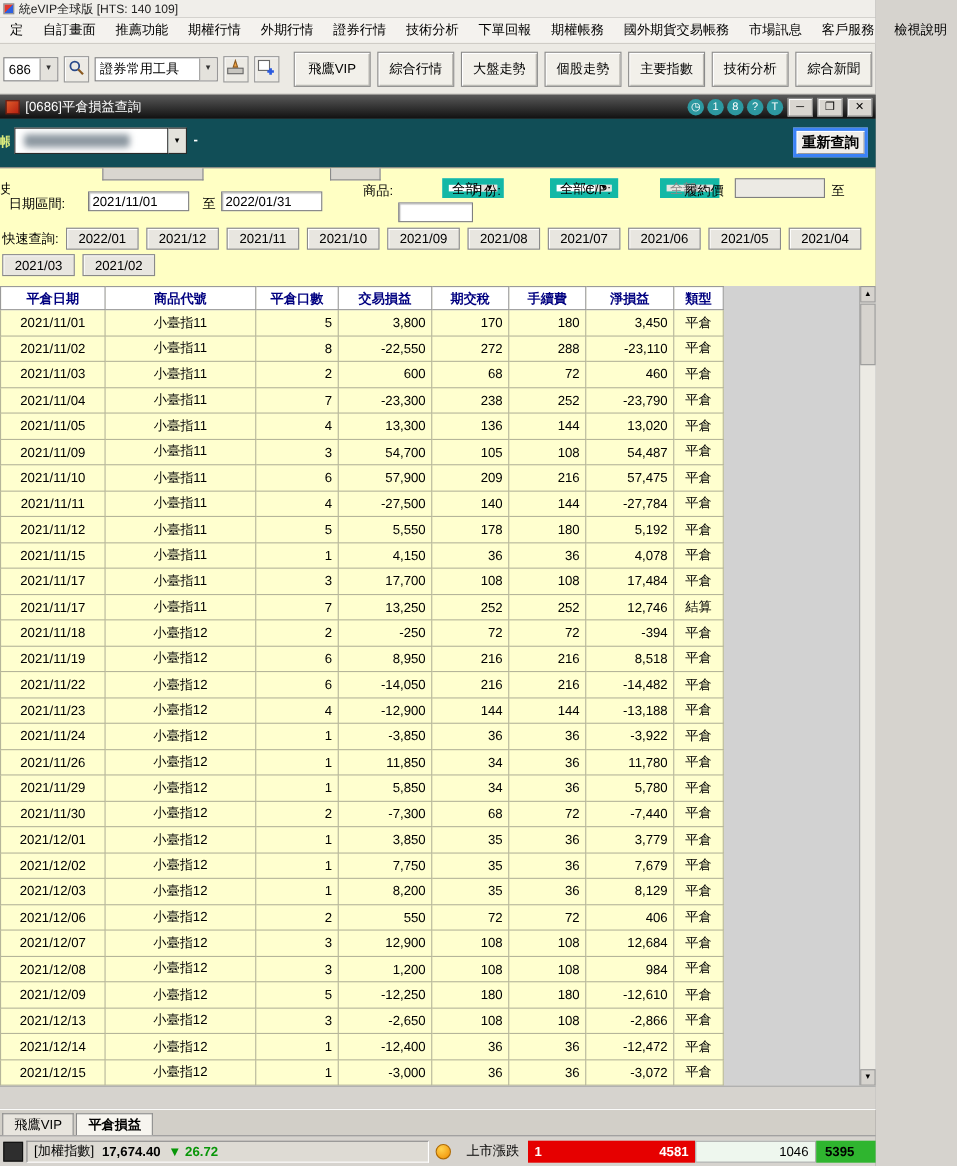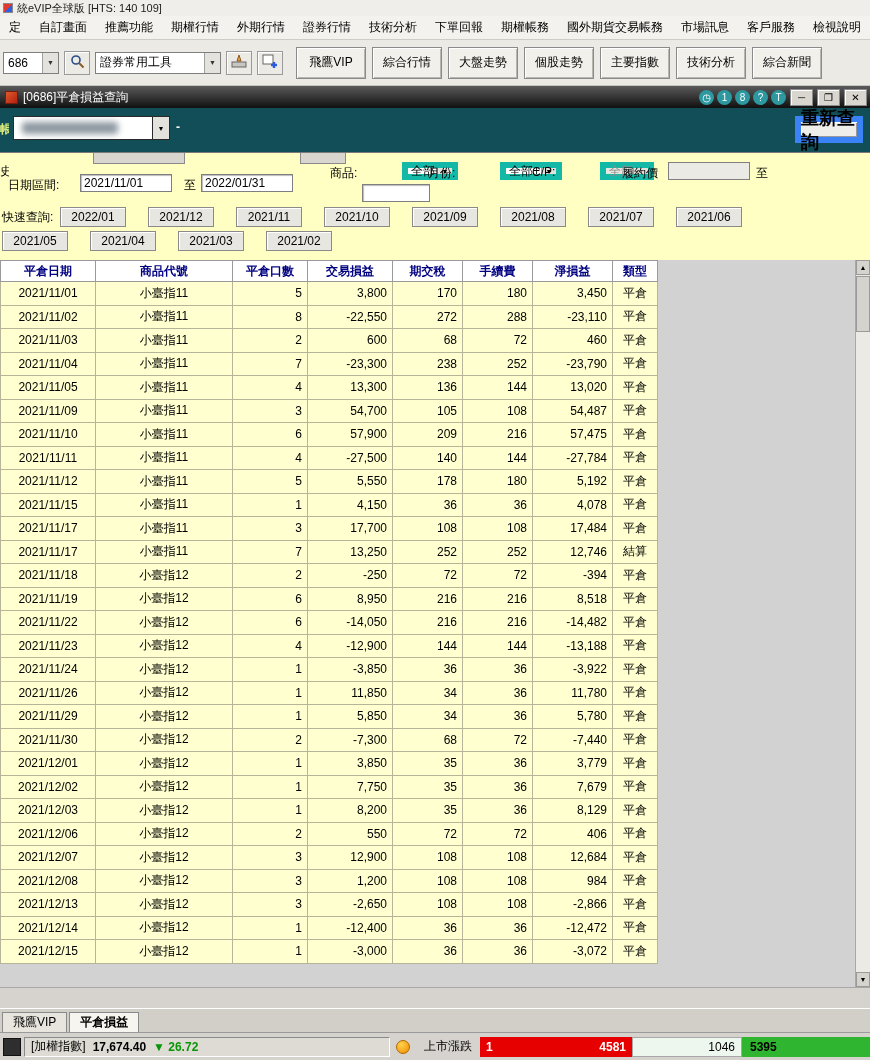--- a/index.html
+++ b/index.html
@@ -1,18 +1,18 @@
 <!DOCTYPE html>
 <html><head>
 <meta charset="utf-8">
 <style>
   * { box-sizing: border-box; margin: 0; padding: 0; }
   html,body { width:870px; height:1060px; overflow:hidden; }
   body { font-family:"Liberation Sans", sans-serif; font-size:12px; color:#000; background:#d6d3ce; }
-  .screen { position:relative; width:870px; height:1060px; background:#737373; }
+  .screen { position:relative; width:796px; height:1060px; background:#737373; }
 
   
   .titlebar { height:16px; background:#f0eeea; display:flex; align-items:center; gap:4px; padding-left:3px; font-size:11px; color:#222; }
   .app-icon { width:10px; height:10px; background:linear-gradient(135deg,#e03a2f 50%,#2f5fe0 50%); border:1px solid #888; }
 
   
   .menubar { height:24px; background:#f4f2ee; border-bottom:1px solid #cfccc6; display:flex; align-items:center; font-size:12px; }
   .menu-item { padding:0 9px; white-space:nowrap; cursor:default; }
 
   
@@ -34,35 +34,35 @@
   .badge { width:15px; height:15px; border-radius:50%; background:#2d98a0; color:#fff; font-size:10px; line-height:15px; text-align:center; }
   .win-btn { width:23px; height:17px; background:#d9d6d0; border:1px solid #8a8a8a; box-shadow:inset 1px 1px 0 #fff; font-size:10px; display:flex; align-items:center; justify-content:center; color:#000; margin-left:1px; }
 
   
   .accountbar { height:44px; background:#114e57; position:relative; }
   .acct-label { position:absolute; left:0; top:13px; width:9px; overflow:hidden; color:#d9e97c; font-weight:bold; }
   .acct-field { position:absolute; left:13px; top:8px; width:140px; height:24px; background:#fff; border:1px solid #2a2a2a; display:flex; align-items:center; overflow:hidden; }
   .blur-blob { width:96px; height:12px; margin-left:8px; background:#8d98a1; border-radius:3px; filter:blur(3px); }
   .acct-arrow { position:absolute; left:153px; top:8px; width:17px; height:24px; background:#e4e2dc; border:1px solid #2a2a2a; border-left:none; display:flex; align-items:center; justify-content:center; font-size:7px; }
   .acct-dash { position:absolute; left:176px; top:12px; color:#fff; font-weight:bold; }
-  .requery-btn { position:absolute; right:7px; top:8px; width:68px; height:27px; background:#f0eeea; border:6px solid #3b82f6; box-shadow:inset 1px 1px 0 #fff, inset -1px -1px 0 #9a9a9a; font-weight:bold; font-size:18px; display:flex; align-items:center; justify-content:center; }
+  .requery-btn { position:absolute; right:7px; top:8px; width:68px; height:27px; background:#f0eeea; border:3px solid #3b82f6; box-shadow:inset 1px 1px 0 #fff, inset -1px -1px 0 #9a9a9a; font-weight:bold; font-size:13px; display:flex; align-items:center; justify-content:center; }
 
   
   .filterarea { height:108px; background:#ffffc4; position:relative; border-top:1px solid #7a7a7a; }
   .sunken { background:#fff; border:1px solid #7f7f7f; box-shadow:inset 1px 1px 1px #bbb; }
   .remnant { position:absolute; top:0; height:11px; background:#d9d6d0; border:1px solid #8a8a8a; border-top:none; }
   .flabel { position:absolute; white-space:nowrap; }
   .finput { position:absolute; height:18px; border:1px solid #7f7f7f; background:#fff; font-family:inherit; font-size:12px; padding:0 3px; }
   .fcombo { position:absolute; height:18px; background:#fff; border:6px solid #14b8a6; display:flex; align-items:center; font-size:12px;margin-left:40px; }
   .fcombo .val { flex:1; padding-left:3px; white-space:nowrap; overflow:hidden; }
   .fcombo .arrow { width:15px; align-self:stretch; background:#e4e2dc; border-left:1px solid #a0a0a0; display:flex; align-items:center; justify-content:center; font-size:7px; }
   .fcombo.disabled { background:#e8e6e0; color:#8a8a8a; }
   .quickwrap { position:absolute; left:2px; top:54px; width:800px; display:flex; flex-wrap:wrap; align-items:center; row-gap:4px; }
   .quick-label { width:56px; margin-right:2px; white-space:nowrap; }
-  .quick-btn { width:66px; height:20px; margin-right:22px; background:#e8e6e0; border:1px solid #8a8a8a; box-shadow:inset 1px 1px 0 #fff; display:flex; align-items:center; justify-content:center; font-size:12px; cursor:default; }
+  .quick-btn { width:66px; height:20px; margin-right:7px; background:#e8e6e0; border:1px solid #8a8a8a; box-shadow:inset 1px 1px 0 #fff; display:flex; align-items:center; justify-content:center; font-size:12px; cursor:default; }
 
   
   .tablearea { position:relative; height:748px; background:#d2d2d2; }
   table.grid { position:absolute; left:0; top:0; width:657px; table-layout:fixed; border-collapse:collapse; background:#ffffcf; font-size:12px; }
   table.grid th { height:21px; background:#fff; color:#000080; font-weight:bold; border:1px solid #9a9a9a; text-align:center; }
   table.grid td { height:23.5px; border:1px solid #b5b59a; padding:0 5px; overflow:hidden; white-space:nowrap; }
   .c-date { text-align:center; }
   .c-prod { text-align:center; }
   .c-num  { text-align:right; }
   .c-type { text-align:center; }
@@ -588,20 +588,30 @@
             <td class="c-date">2021/12/08</td>
             <td class="c-prod">小臺指12</td>
             <td class="c-num">3</td>
             <td class="c-num">1,200</td>
             <td class="c-num">108</td>
             <td class="c-num">108</td>
             <td class="c-num">984</td>
             <td class="c-type">平倉</td>
           </tr>
 
+          <tr>
+            <td class="c-date">2021/12/09</td>
+            <td class="c-prod">小臺指12</td>
+            <td class="c-num">5</td>
+            <td class="c-num">-12,250</td>
+            <td class="c-num">180</td>
+            <td class="c-num">180</td>
+            <td class="c-num">-12,610</td>
+            <td class="c-type">平倉</td>
+          </tr>
 
           <tr>
             <td class="c-date">2021/12/13</td>
             <td class="c-prod">小臺指12</td>
             <td class="c-num">3</td>
             <td class="c-num">-2,650</td>
             <td class="c-num">108</td>
             <td class="c-num">108</td>
             <td class="c-num">-2,866</td>
             <td class="c-type">平倉</td>

